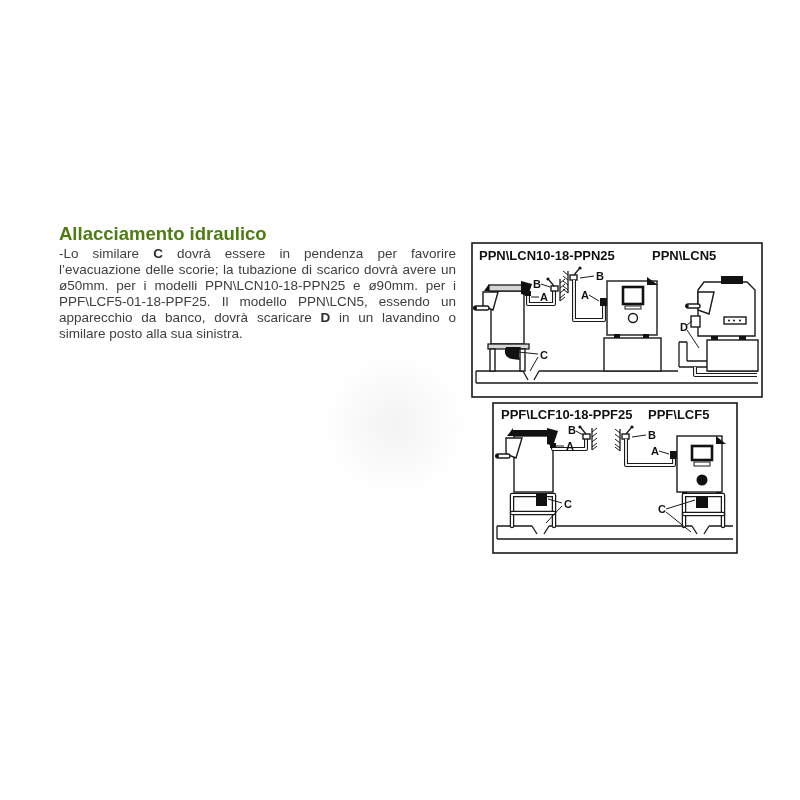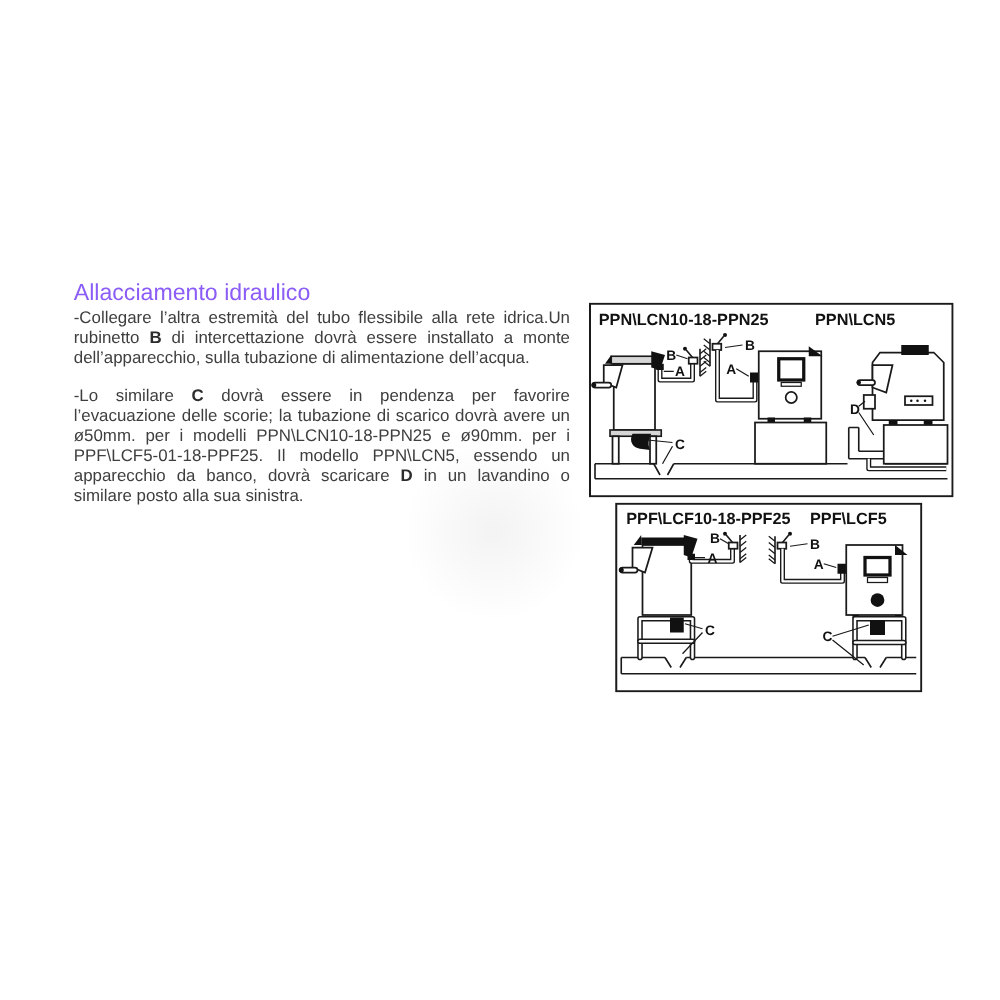--- a/index.html
+++ b/index.html
@@ -2,21 +2,21 @@
 <html><head>
 <meta charset="utf-8">
 <style>
   html,body{margin:0;padding:0;background:#ffffff;}
   .page{position:relative;width:800px;height:800px;background:#ffffff;overflow:hidden;
         font-family:"Liberation Sans",sans-serif;}
   .watermark{position:absolute;left:295px;top:325px;width:200px;height:200px;border-radius:50%;
         background:radial-gradient(closest-side, rgba(170,170,170,0.14), rgba(170,170,170,0) 72%);}
   .text-col{position:absolute;left:59px;top:224px;width:397px;color:#3e3e3e;
         font-size:13.5px;line-height:16px;text-align:justify;}
-  .text-col h1{font-size:18.5px;line-height:20px;margin:0 0 2px 0;color:#8b5cf6;font-weight:normal;}
+  .text-col h1{font-size:18.5px;line-height:20px;margin:0 0 2px 0;color:#4d7c0f;font-weight:bold;}
   .text-col p{margin:0 0 15px 0;}
   .text-col b{color:#2c2c2c;}
   .diagram{position:absolute;}
   .d1{left:471px;top:242px;}
   .d2{left:492px;top:402px;}
   svg text{font-family:"Liberation Sans",sans-serif;font-weight:bold;fill:#111;}
   .dtitle{font-size:13px;}
   .dlabel{font-size:11px;}
   .ln{fill:none;stroke:#1a1a1a;stroke-width:1.3;}
   .thin{fill:none;stroke:#1a1a1a;stroke-width:1;}
@@ -32,21 +32,20 @@
 </style>
 </head>
 <body>
 
 <div class="page">
 
   <div class="watermark"></div>
 
   <div class="text-col">
     <h1>Allacciamento idraulico</h1>
-    <p><span>-Collegare l’altra estremità del tubo flessibile alla rete idrica.Un rubinetto </span><b>B</b><span> di intercettazione dovrà essere installato a monte dell’apparecchio, sulla tubazione di alimentazione dell’acqua.</span></p>
     <p><span>-Lo similare </span><b>C</b><span> dovrà essere in pendenza per favorire l’evacuazione delle scorie; la tubazione di scarico dovrà avere un ø50mm. per i modelli PPN\LCN10-18-PPN25 e ø90mm. per i PPF\LCF5-01-18-PPF25. Il modello PPN\LCN5, essendo un apparecchio da banco, dovrà scaricare </span><b>D</b><span> in un lavandino o similare posto alla sua sinistra.</span></p>
   </div>
 
   <svg class="diagram d1" width="292" height="156" viewBox="0 0 292 156">
     <rect class="border" x="1" y="1" width="290" height="154"></rect>
     <text class="dtitle" x="8" y="18">PPN\LCN10-18-PPN25</text>
     <text class="dtitle" x="181" y="18">PPN\LCN5</text>
 
     <g>
       <path class="ln" d="M5,129 H52 M68,129 H207 M237,129 H287"></path>

